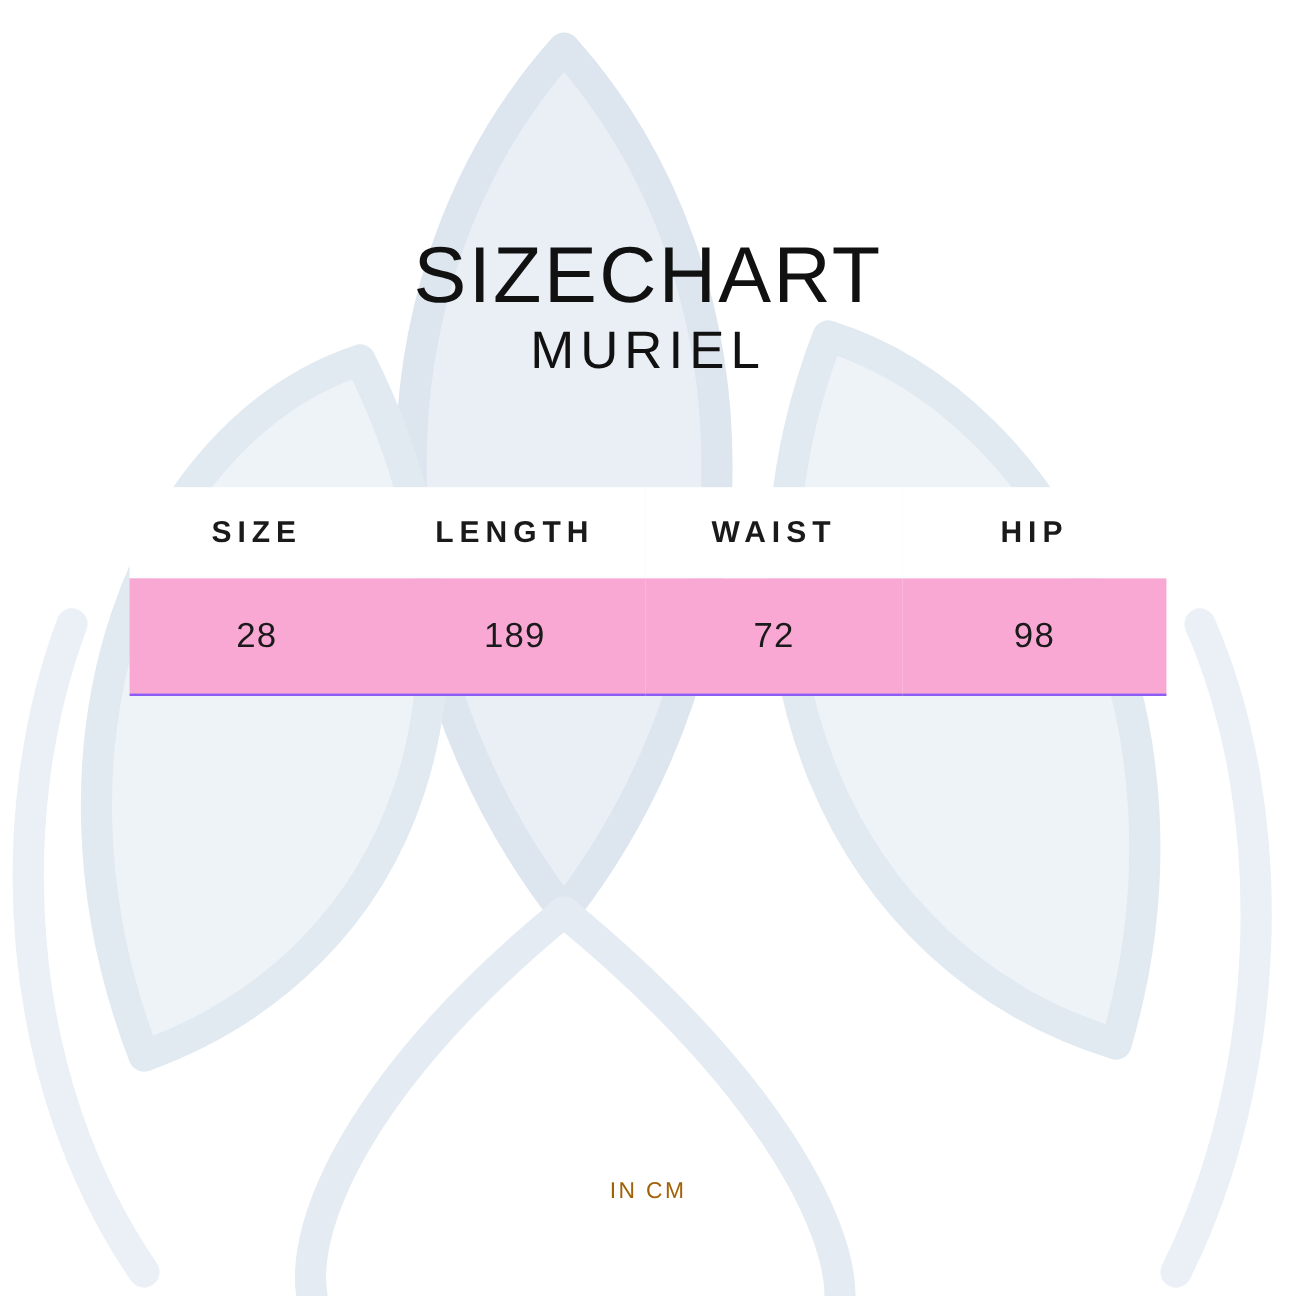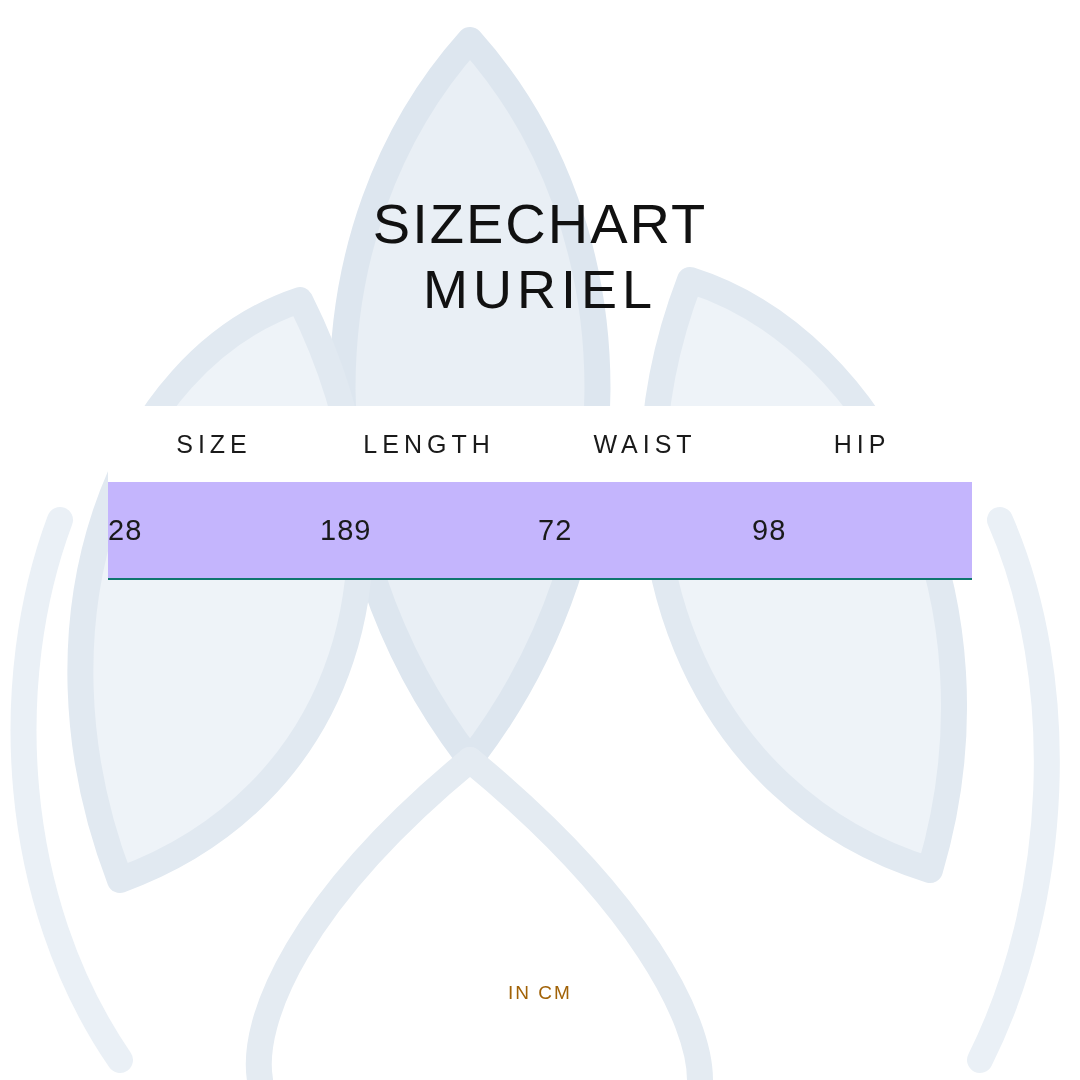--- a/index.html
+++ b/index.html
@@ -31,70 +31,71 @@
   }
   .title-block {
     position: absolute;
     left: 0;
     top: 196px;
     width: 1080px;
     text-align: center;
   }
   .title-main {
     font-family: "Liberation Sans", sans-serif;
-    font-size: 56px;
+    font-size: 66px;
     font-weight: 300;
     letter-spacing: 2px;
     color: #111111;
     line-height: 1.0;
     white-space: nowrap;
   }
   .title-sub {
     font-family: "Liberation Sans", sans-serif;
-    font-size: 54px;
+    font-size: 44px;
     font-weight: 300;
     letter-spacing: 5px;
     color: #111111;
     line-height: 1.15;
     margin-top: 6px;
   }
 
   .table-wrap {
     position: absolute;
     left: 108px;
     top: 406px;
     width: 864px;
   }
   table.size-table {
     border-collapse: collapse;
     width: 864px;
     table-layout: fixed;
   }
   table.size-table th {
     font-family: "Liberation Sans", sans-serif;
-    font-weight: 400;
+    font-weight: 700;
     font-size: 25px;
     letter-spacing: 5px;
     color: #1a1a1a;
     height: 76px;
     text-align: center;
     background: #ffffff;
     border: none;
     padding: 0;
   }
   table.size-table td {
     font-family: "Liberation Sans", sans-serif;
     font-weight: 400;
     font-size: 29px;
     letter-spacing: 1px;
     color: #1a1a1a;
     height: 96px;
-    background: #c4b5fd;
+    text-align: center;
+    background: #f9a8d4;
     padding: 0;
-    border-bottom: 2px solid #0f766e;
+    border-bottom: 2px solid #8b5cf6;
   }
   table.size-table tr.data-row:first-child td {
     border-top: none;
   }
   .col-size { width: 212px; }
   .col-length { width: 218px; }
   .col-waist { width: 214px; }
   .col-hip { width: 220px; }
 
   .unit-note {

